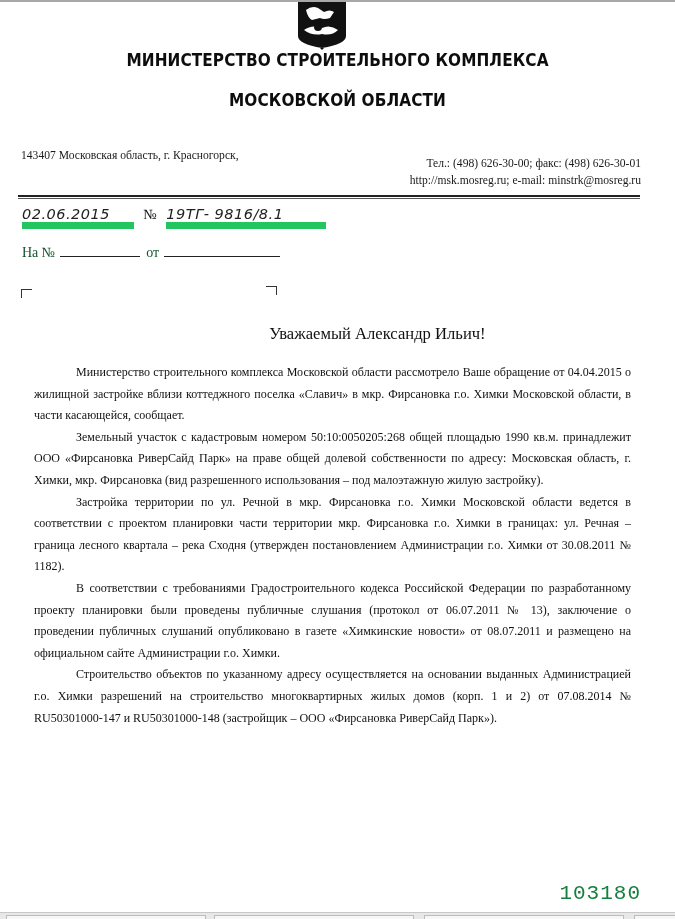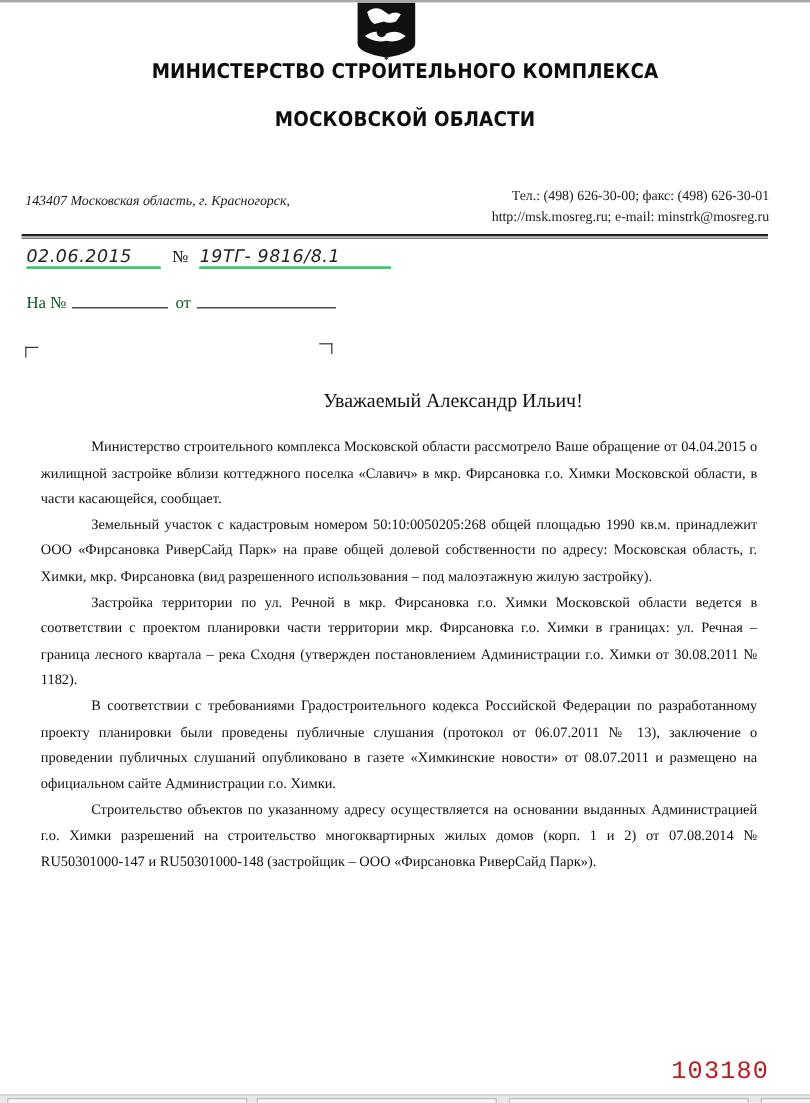--- a/index.html
+++ b/index.html
@@ -3,41 +3,41 @@
 <meta charset="utf-8">
 <style>
   html, body { margin:0; padding:0; }
   body { width:675px; height:919px; background:#ffffff; overflow:hidden; position:relative; color:#111; }
   .topbar { position:absolute; left:0; top:0; width:675px; height:2px; background:#a8a8a8; }
   .emblem { position:absolute; left:290px; top:2px; width:64px; height:48px; }
   .ministry { position:absolute; left:0; width:675px; text-align:center; font-family:"DejaVu Sans Condensed","DejaVu Sans",sans-serif; font-weight:bold; font-size:17px; letter-spacing:0.1px; color:#0d0d0d; }
   .m1 { top:50px; }
   .m2 { top:90px; }
   .addr { position:absolute; font-family:"Liberation Serif",serif; font-size:11.6px; line-height:17px; color:#1a1a1a; }
-  .addr-left { left:21px; top:159px;font-style:italic; }
+  .addr-left { left:21px; top:147px; }
   .addr-right { right:34px; top:155px; text-align:right; }
   .rule { position:absolute; left:18px; width:622px; background:#222; }
   .r1 { top:195px; height:1.5px; }
   .r2 { top:198px; height:0.6px; background:#555; }
   .reg-row { position:absolute; left:22px; top:206px; font-family:"Liberation Serif",serif; font-size:14px; color:#111; }
-  .hand { font-family:"DejaVu Sans",sans-serif; font-style:italic; font-size:14.5px; color:#222; display:inline-block; border-bottom:2px solid #22c55e; letter-spacing:0.5px; }
+  .hand { font-family:"DejaVu Sans",sans-serif; font-style:italic; font-size:14.5px; color:#222; display:inline-block; border-bottom:7px solid #22c55e; letter-spacing:0.5px; }
   .hand.date { width:112px; }
   .hand.num { width:160px; margin-left:6px; }
   .reg-no { margin-left:6px; }
   .onno { position:absolute; left:22px; top:244px; font-family:"Liberation Serif",serif; font-size:14px; color:#14532d; }
   .blank { display:inline-block; border-bottom:1px solid #222; height:12px; vertical-align:baseline; }
   .blank.b1 { width:80px; margin:0 6px 0 5px; }
   .blank.b2 { width:116px; margin-left:5px; }
   .corner { position:absolute; width:10px; height:8px; border-color:#333; border-style:solid; }
   .c-left { left:21px; top:289px; border-width:1px 0 0 1px; }
   .c-right { left:266px; top:286px; border-width:1px 1px 0 0; }
   .body { position:absolute; left:34px; width:597px; font-family:"Liberation Serif",serif; font-size:12px; line-height:21.6px; color:#111; }
   .salut { position:absolute; left:0; width:675px; top:324px; text-align:center; font-family:"Liberation Serif",serif; font-size:16.6px; color:#111;padding-left:40px; }
   .para { text-align:justify; text-indent:42px; margin:0; }
-  .stamp { position:absolute; right:34px; top:882px; font-family:"Liberation Mono","DejaVu Sans Mono",monospace; font-size:21px; color:#b91c1c; letter-spacing:1px; }
+  .stamp { position:absolute; right:34px; top:882px; font-family:"Liberation Mono","DejaVu Sans Mono",monospace; font-size:21px; color:#15803d; letter-spacing:1px; }
   .tabs { position:absolute; left:0; top:912px; width:675px; height:7px; background:#e8e8e8; border-top:1px solid #c8c8c8; }
   .tab { position:absolute; top:2px; height:5px; border:1px solid #bdbdbd; border-bottom:none; background:#f6f6f6; }
 </style>
 </head>
 <body>
 
 <div class="topbar"></div>
 
 <svg class="emblem" viewBox="0 0 64 48">
   <path d="M8 0 H56 V34 Q56 42 32 46 Q8 42 8 34 Z" fill="#111"></path>

